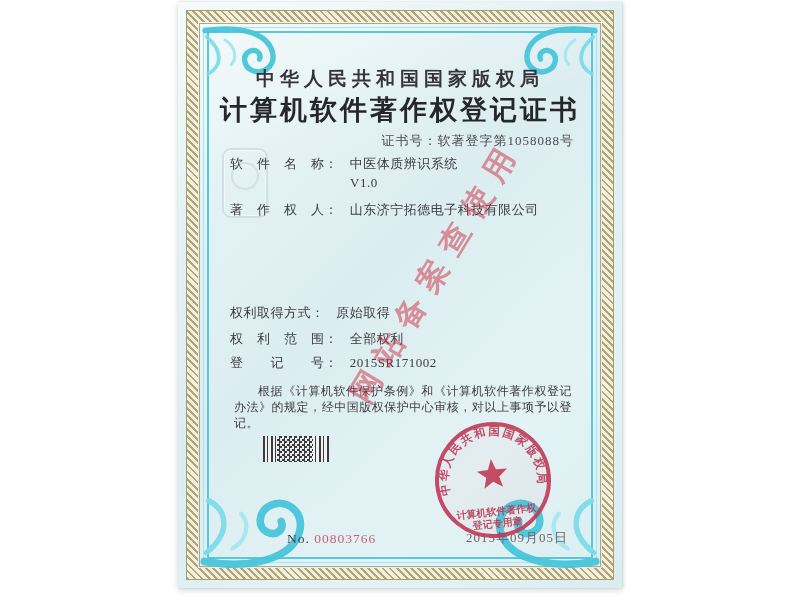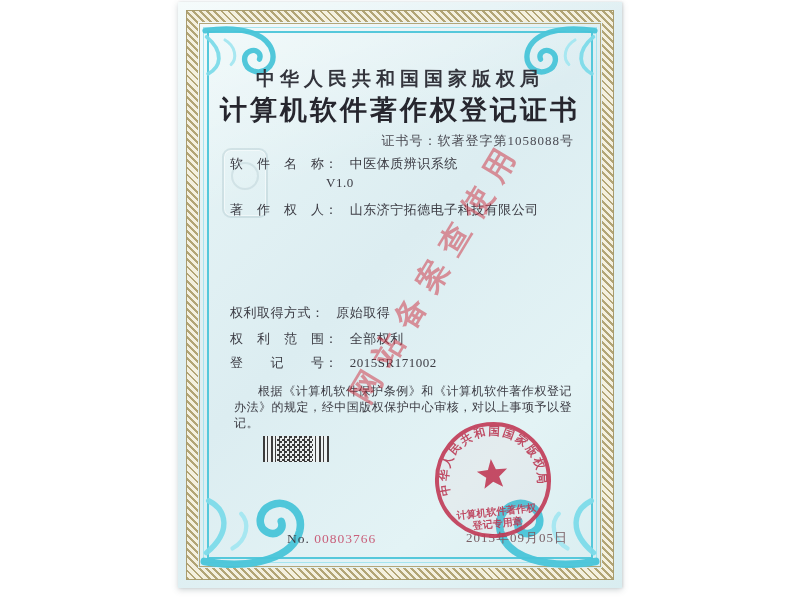--- a/index.html
+++ b/index.html
@@ -42,21 +42,21 @@
   .cert-title{
     position:absolute;top:90px;left:0;width:100%;text-align:center;
     font-size:27px;font-weight:700;letter-spacing:3px;color:#26262e;
   }
   .certno-line{
     position:absolute;top:130px;right:48px;font-size:13px;color:#4a4a52;letter-spacing:1px;
   }
   .row{position:absolute;left:52px;font-size:13px;color:#3c3c44;letter-spacing:.5px;white-space:nowrap;}
   .row .lbl{display:inline-block;min-width:92px;}
   .row .val{margin-left:8px;}
-  .r0{top:153px;} .r0b{top:173px;left:140px;}
+  .r0{top:153px;} .r0b{top:173px;left:164px;}
   .r1{top:199px;} .r2{top:247px;} .r3{top:275px;}
   .r4{top:302px;} .r5{top:328px;} .r6{top:352px;}
   .statement{
     position:absolute;left:56px;top:381px;width:338px;
     font-size:12px;line-height:16px;color:#3c3c44;text-align:justify;text-indent:2em;
     letter-spacing:.5px;
   }
   
   .barcode{
     position:absolute;left:85px;top:434px;width:66px;height:26px;

